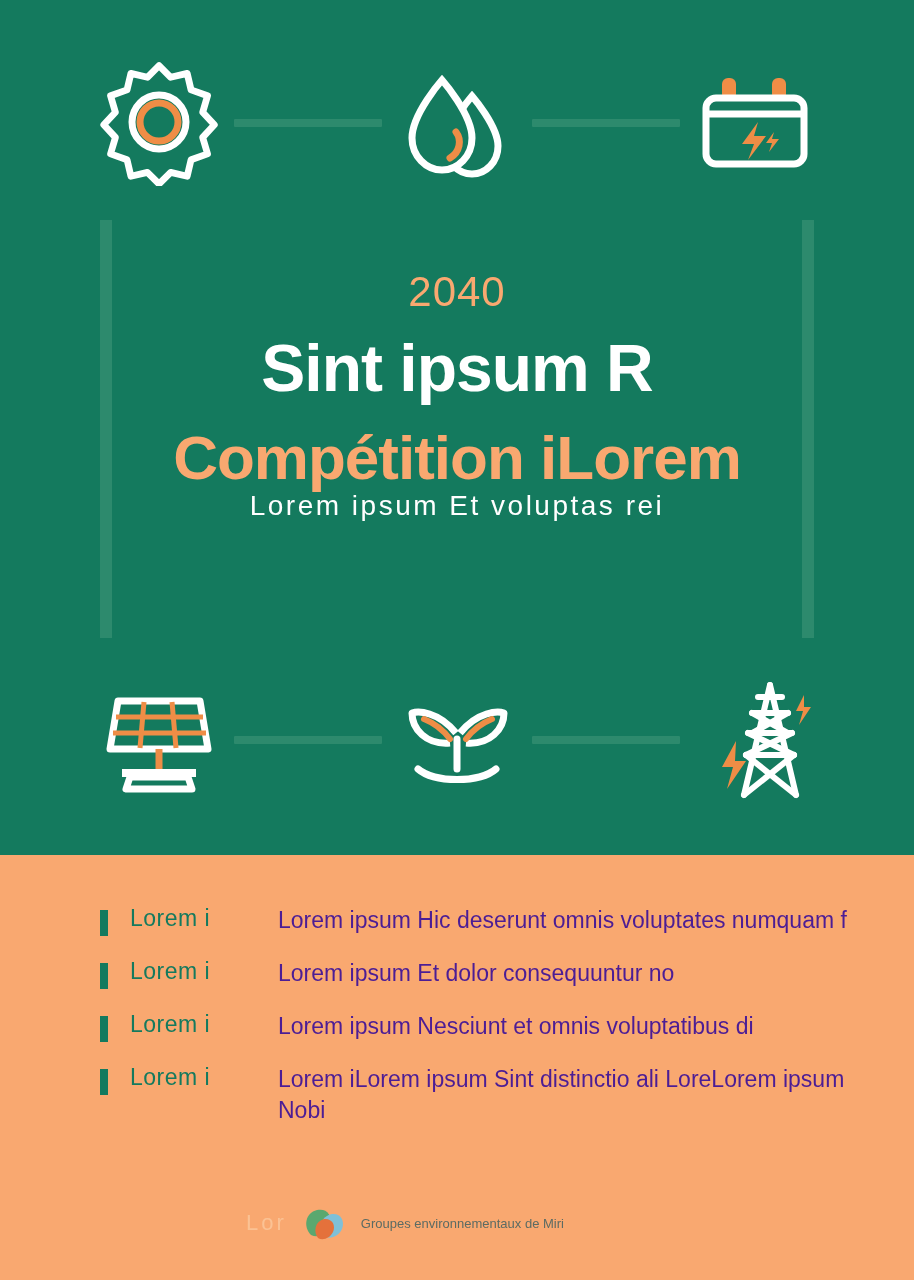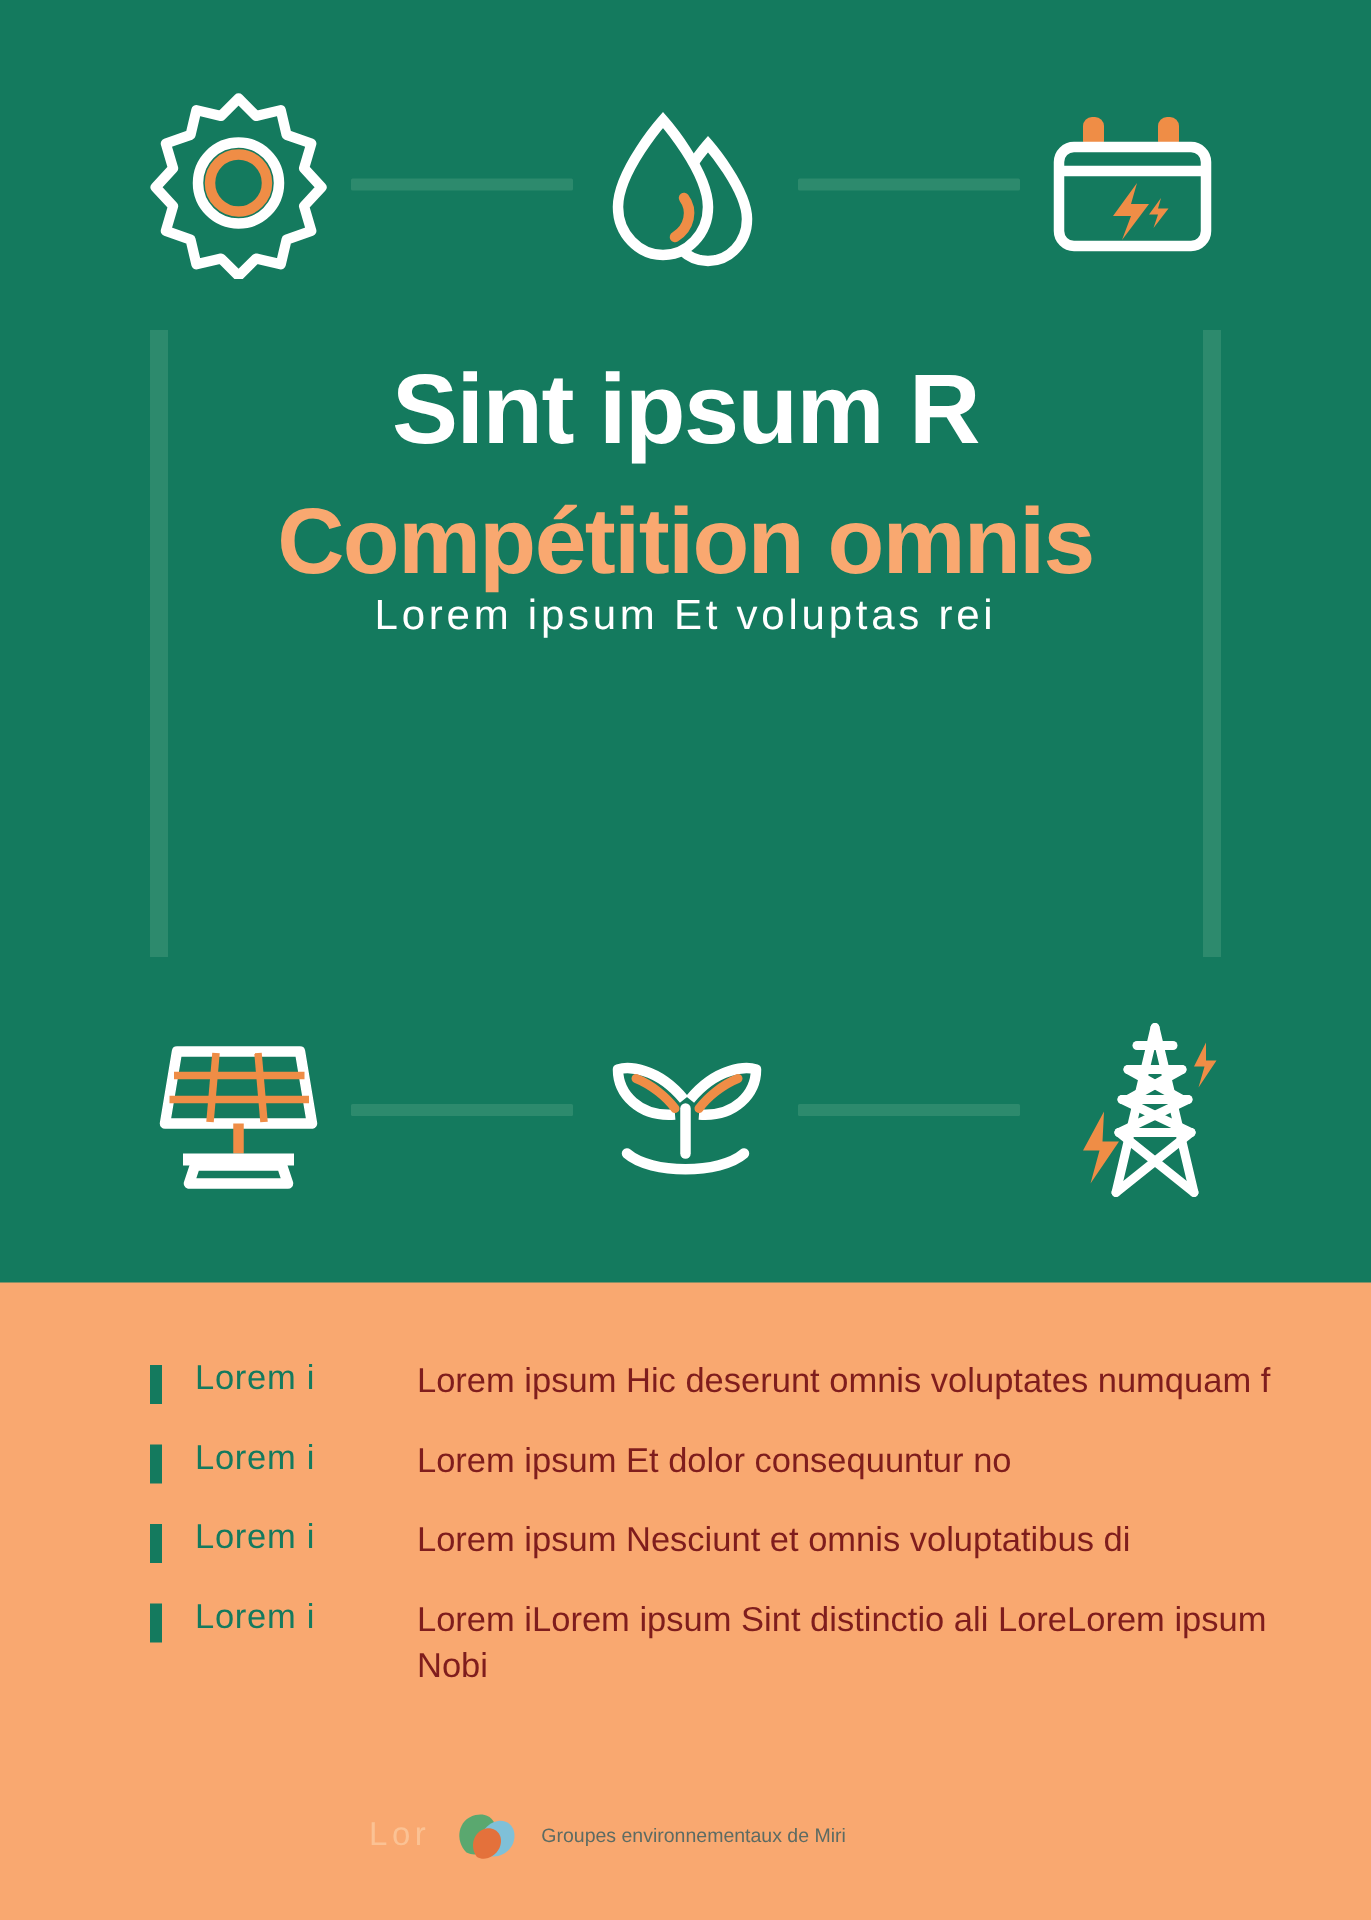--- a/index.html
+++ b/index.html
@@ -124,21 +124,21 @@
   }
   .fact-label {
     width: 170px;
     flex: 0 0 auto;
     padding-left: 22px;
     color: #147a5e;
     font-size: 23px;
     letter-spacing: 0.5px;
   }
   .fact-text {
-    color: #7f1d1d;
+    color: #4c1d95;
     font-size: 23px;
     line-height: 1.35;
     flex: 1 1 auto;
   }
 
   
   .footer {
     position: absolute;
     left: 0;
     top: 350px;
@@ -198,22 +198,23 @@
         <path d="M66 62 L50 84 L62 84 L56 100 L74 76 L62 76 Z" fill="#ef8d46"></path>
         <path d="M82 72 L74 83 L80 83 L77 92 L87 79 L80 79 Z" fill="#ef8d46"></path>
       </svg>
     </div>
   </div>
 
   <div class="side-bar left"></div>
   <div class="side-bar right"></div>
 
   <div class="headline">
+    <div class="year">2040</div>
     <div class="title-main">Sint ipsum R</div>
-    <div class="title-sub">Compétition omnis</div>
+    <div class="title-sub">Compétition iLorem</div>
     <div class="tagline">Lorem ipsum Et voluptas rei</div>
   </div>
 
   <div class="icon-row bottom">
     <div class="icon-cell">
       <svg width="126" height="126" viewBox="0 0 126 126">
         <path d="M22 24 L104 24 L112 72 L14 72 Z" fill="none" stroke="#ffffff" stroke-width="7" stroke-linejoin="round"></path>
         <line x1="20" y1="40" x2="107" y2="40" stroke="#ef8d46" stroke-width="5"></line>
         <line x1="17" y1="56" x2="110" y2="56" stroke="#ef8d46" stroke-width="5"></line>
         <line x1="48" y1="25" x2="44" y2="71" stroke="#ef8d46" stroke-width="5"></line>

